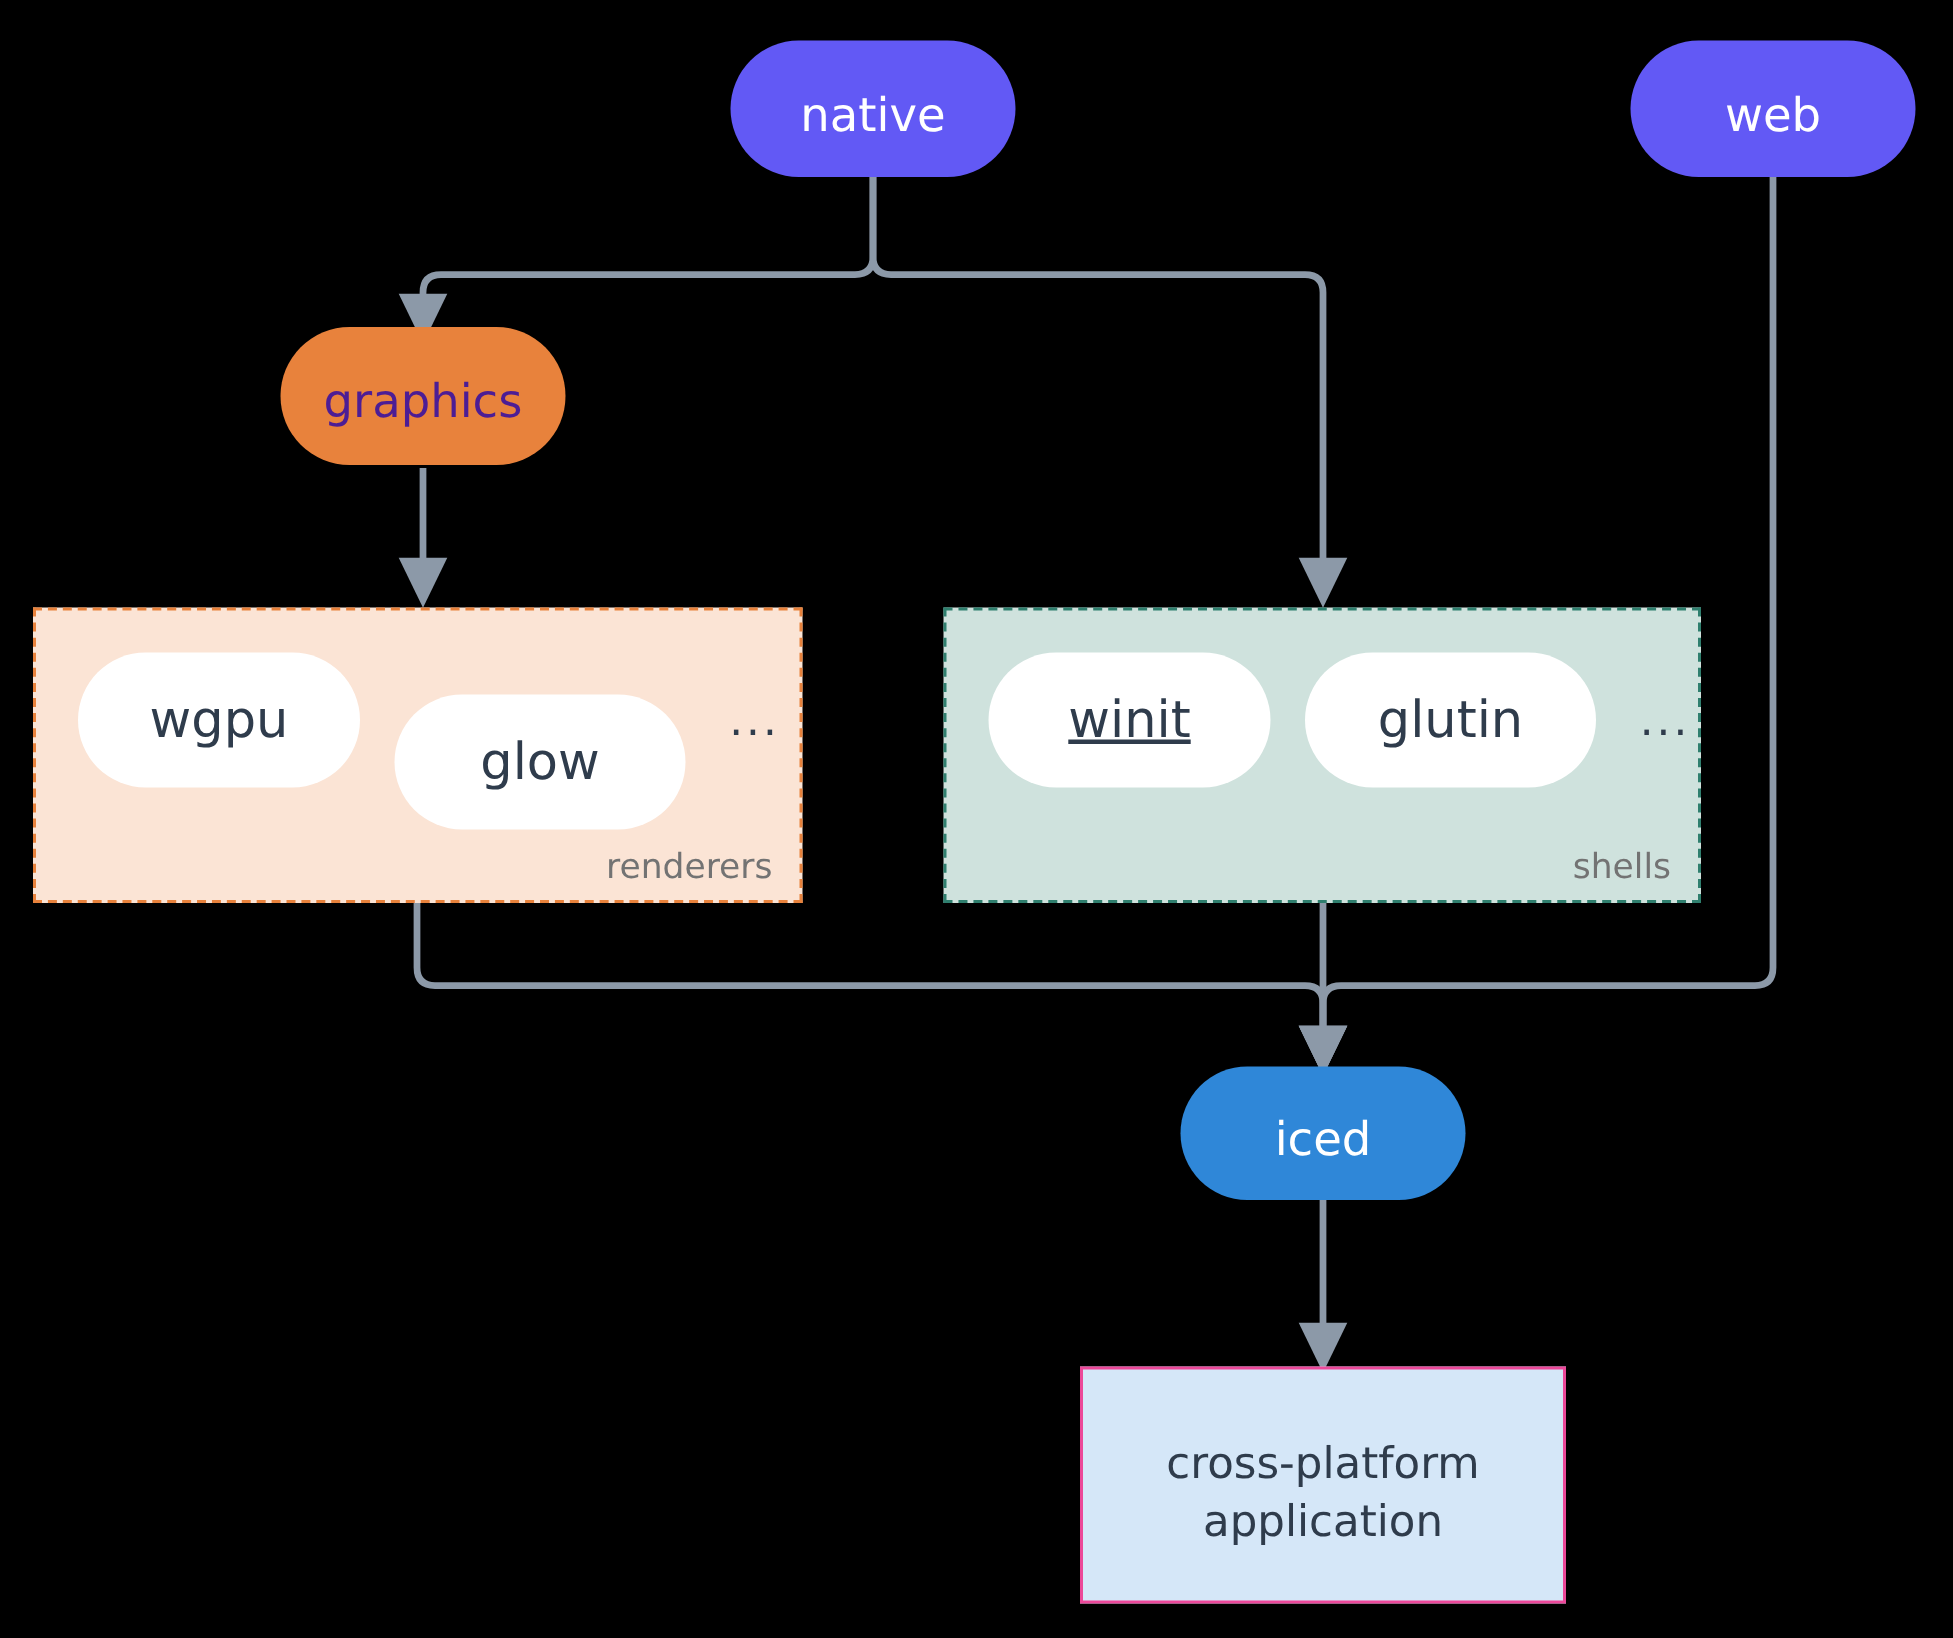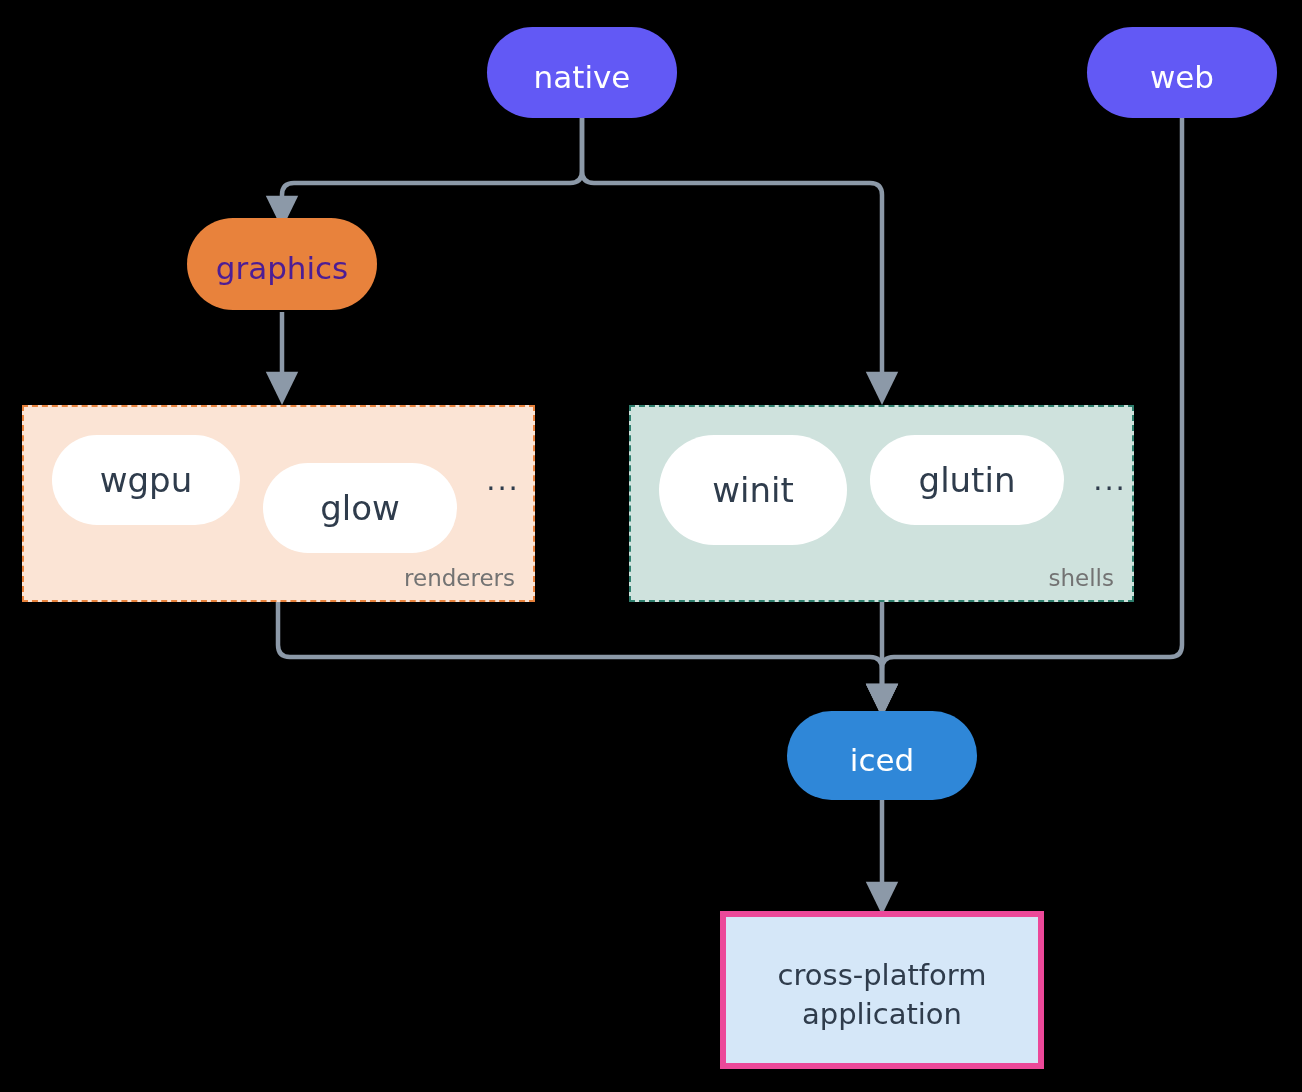--- a/index.html
+++ b/index.html
@@ -94,21 +94,21 @@
     font-size: 29px;
     color: #2F3C4C;
     letter-spacing: 2px;
     display: flex;
     align-items: center;
     justify-content: center;
   }
   .box-app {
     position: absolute;
     background: #D5E7F8;
-    border: 6px solid #ec4899;
+    border: 2px solid #ec4899;
     color: #2F3C4C;
     font-size: 29px;
     display: flex;
     align-items: center;
     justify-content: center;
     text-align: center;
     box-sizing: border-box;
     line-height: 1.5;
     white-space: pre-line;
   }
@@ -160,21 +160,21 @@
     </div>
     <div class="ellipsis" style="left:452px; top:58px; width:54px; height:30px;">
       <span>...</span>
     </div>
     <div class="group-caption">
       <span>renderers</span>
     </div>
   </div>
 
   <div class="group group-shells" style="left:629px; top:405px; width:505px; height:197px;">
-    <div class="leaf" style="left:28px; top:28px; width:188px; height:110px;">
+    <div class="leaf" style="left:28px; top:28px; width:188px; height:90px;text-decoration:underline;">
       <span>winit</span>
     </div>
     <div class="leaf" style="left:239px; top:28px; width:194px; height:90px;">
       <span>glutin</span>
     </div>
     <div class="ellipsis" style="left:452px; top:58px; width:54px; height:30px;">
       <span>...</span>
     </div>
     <div class="group-caption">
       <span>shells</span>

